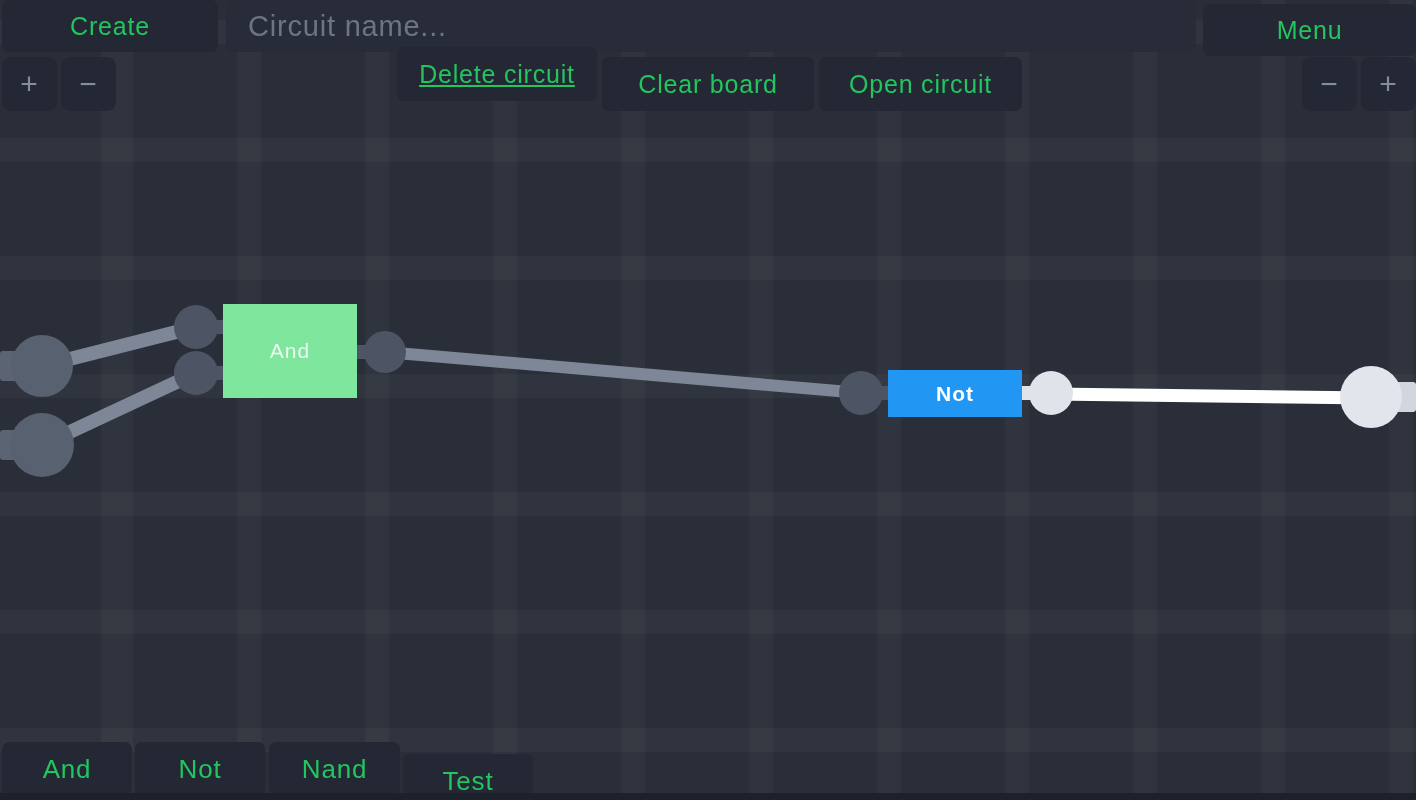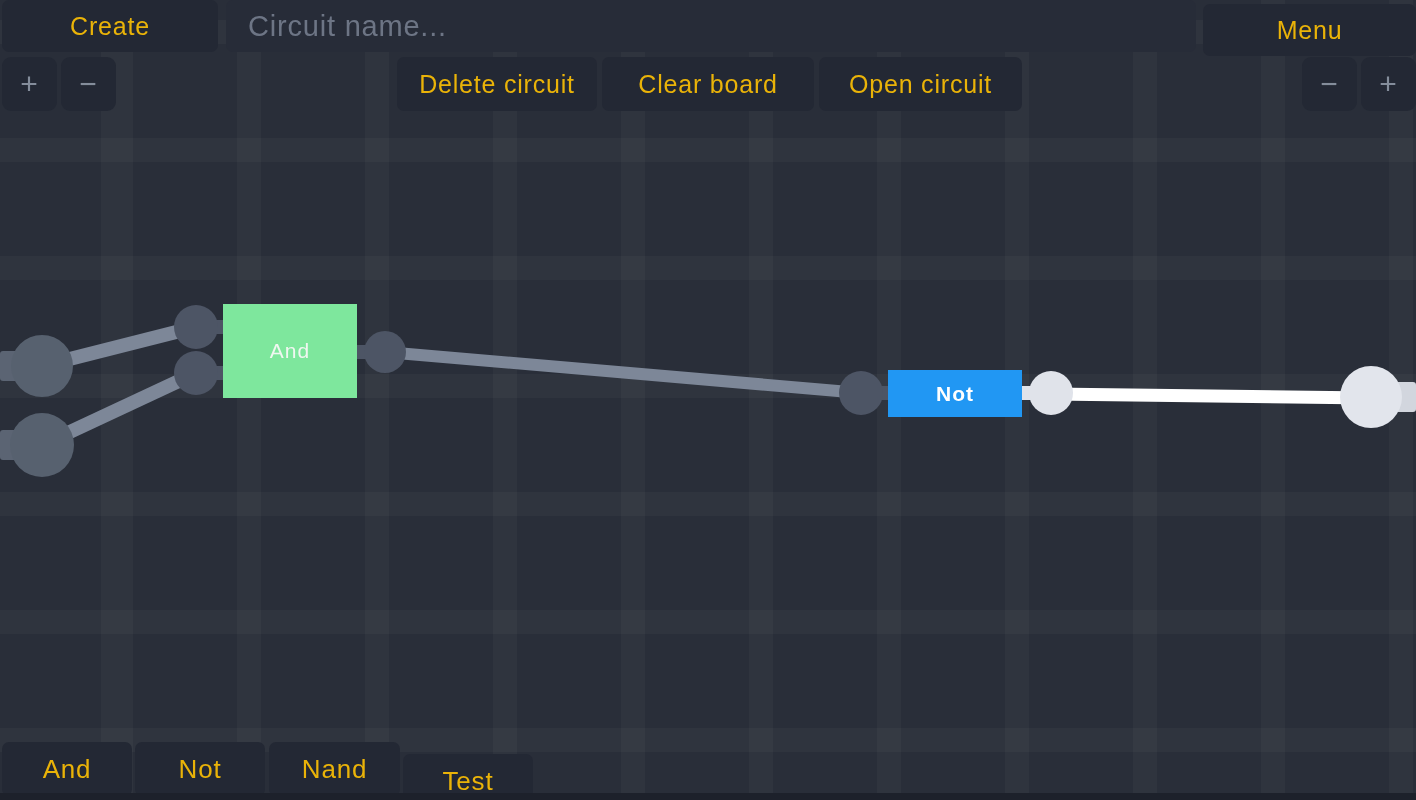--- a/index.html
+++ b/index.html
@@ -12,21 +12,21 @@
       repeating-linear-gradient(90deg, rgba(255,255,255,0.028) 0 24px, rgba(0,0,0,0) 24px 128px),
       repeating-linear-gradient(180deg, rgba(255,255,255,0.028) 0 24px, rgba(0,0,0,0) 24px 118px);
     background-position:109px 0, 0 20px;
     font-family:"Liberation Sans","DejaVu Sans",sans-serif;
     -webkit-font-smoothing:antialiased;
   }
   .btn{
     position:absolute;
     background:#232834;
     border-radius:7px;
-    color:#eab308;
+    color:#22c55e;
     display:flex;align-items:center;justify-content:center;
     font-size:25px;font-weight:300;letter-spacing:0.8px;
     box-sizing:border-box;
     user-select:none;
   }
   .btn.sq{font-size:30px;color:#848d9b;border-radius:9px;}
   #circuit-name{
     position:absolute;left:226px;top:0;width:970px;height:52px;
     background:#272c38;border:none;border-radius:7px;
     color:#c7cdd7;font-size:29px;font-weight:300;letter-spacing:0.8px;
@@ -44,21 +44,21 @@
   #bottom-strip{
     position:absolute;left:0;top:793px;width:1416px;height:7px;
     background:#1d212b;
   }
   
   #create-btn{left:2px;top:0;width:216px;height:52px;}
   #menu-btn{left:1203px;top:4px;width:213px;height:52px;}
   
   #zoom-in-left{left:2px;top:57px;width:55px;height:54px;}
   #zoom-out-left{left:61px;top:57px;width:55px;height:54px;}
-  #delete-btn{left:397px;top:57px;width:200px;height:54px;}
+  #delete-btn{left:397px;top:47px;width:200px;height:54px;text-decoration:underline;}
   #clear-btn{left:602px;top:57px;width:212px;height:54px;}
   #open-btn{left:819px;top:57px;width:203px;height:54px;}
   #zoom-out-right{left:1302px;top:57px;width:55px;height:54px;}
   #zoom-in-right{left:1361px;top:57px;width:55px;height:54px;}
   
   #palette-and{left:2px;top:742px;width:130px;height:54px;font-size:26px;}
   #palette-not{left:135px;top:742px;width:130px;height:54px;font-size:26px;}
   #palette-nand{left:269px;top:742px;width:131px;height:54px;font-size:26px;text-align:right;}
   #palette-test{left:403px;top:754px;width:130px;height:54px;font-size:26px;}
 </style>

